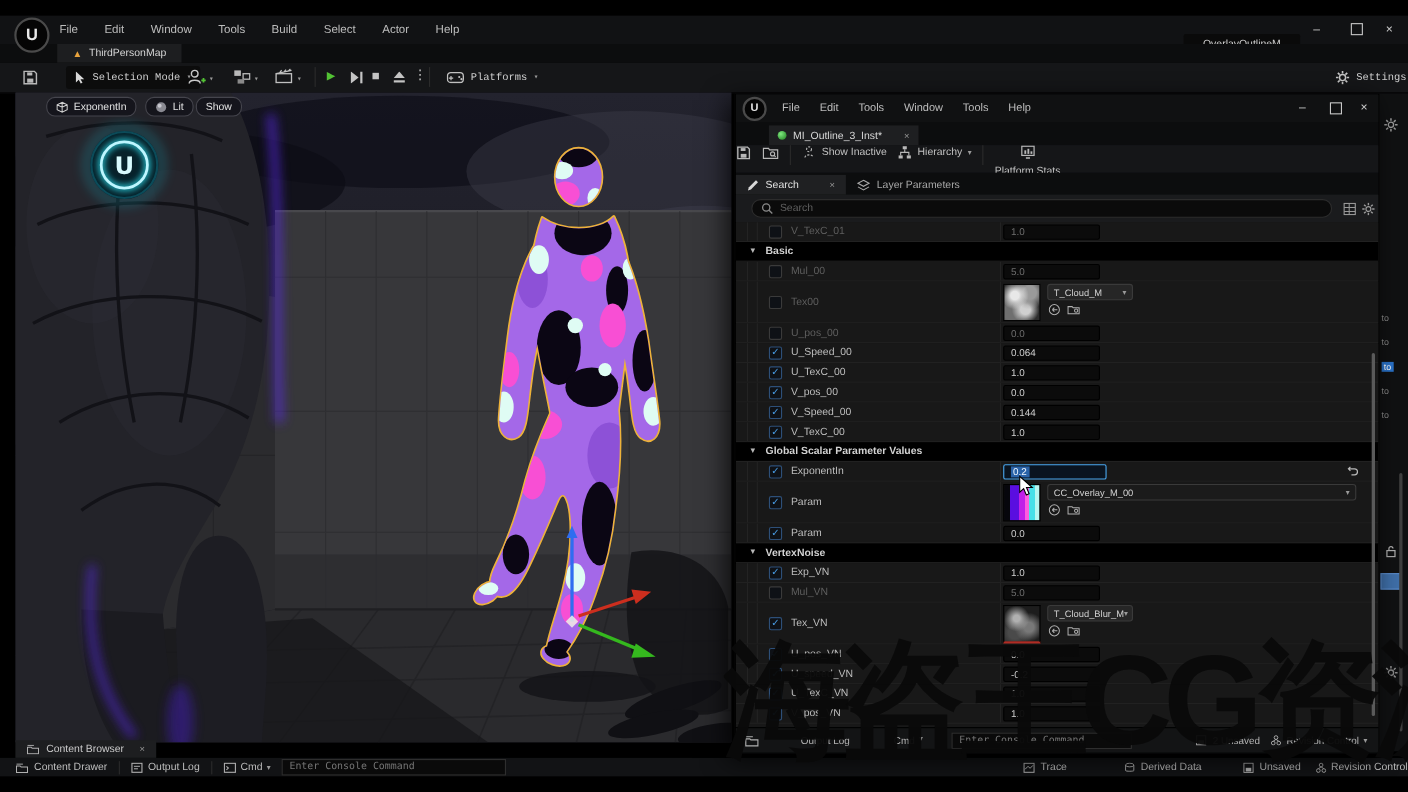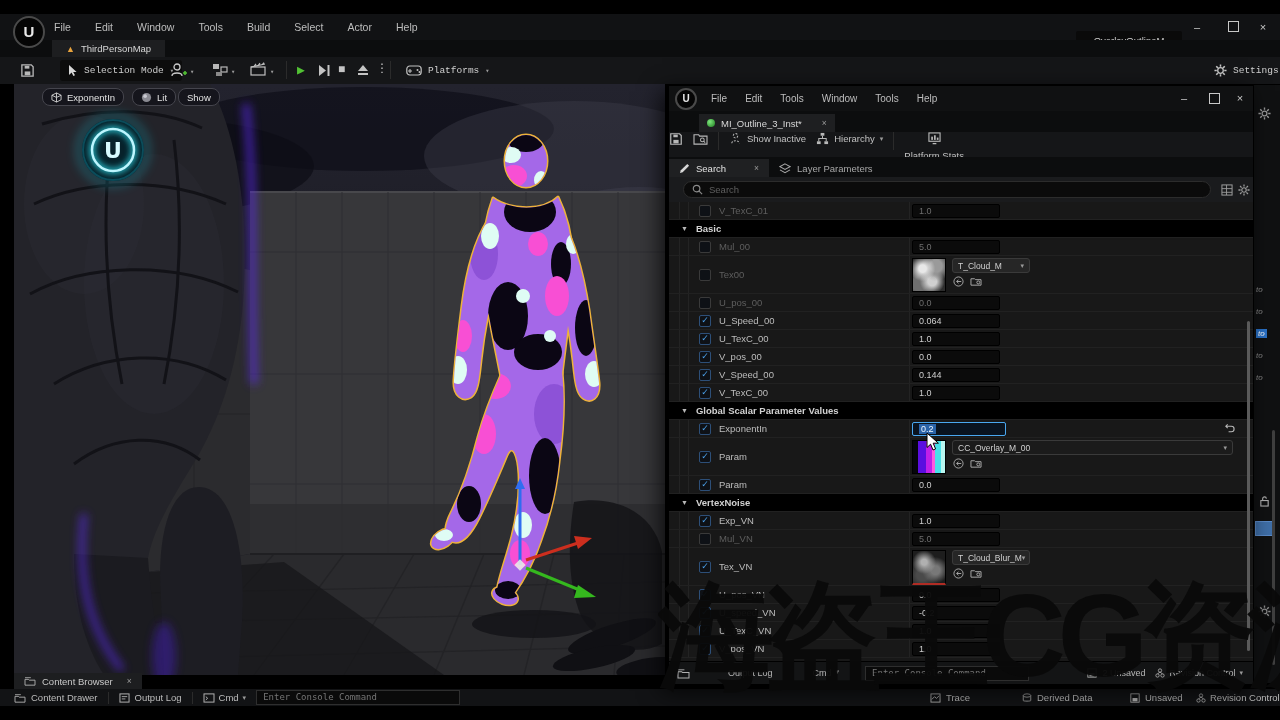--- a/index.html
+++ b/index.html
@@ -88,21 +88,21 @@
     border-bottom:2px solid #b02c24;}
   .texcol{display:flex;flex-direction:column;margin-left:6px;gap:3px;flex:1;}
   .tdrop{display:inline-flex;align-items:center;height:13px;background:#262626;border:1px solid #3a3a3a;
     border-radius:3px;font-size:8.5px;color:#d0d0d0;padding:0 5px;width:66px;justify-content:space-between;}
   .tdrop.wide{width:auto;align-self:stretch;background:#1b1b1b;margin-right:2px;}
   .ticons{display:flex;gap:6px;align-items:center;margin-left:1px;}
   #mw-scroll{right:3px;top:235px;width:3px;height:330px;background:#5a5a5a;border-radius:2px;z-index:12;}
   #mw .mw-status{left:0;bottom:0;width:100%;height:23px;background:#131415;border-top:1px solid #000;
     display:flex;align-items:center;gap:10px;color:#b5b5b5;font-size:9px;padding:0 8px;box-sizing:border-box;}
   
-  #rstrip{left:1252px;top:85px;width:28px;height:598px;background:#101112;z-index:9;color:#8a8a8a;font-size:8px;font-style:italic;}
+  #rstrip{left:1252px;top:85px;width:28px;height:598px;background:#101112;z-index:9;color:#8a8a8a;font-size:8px;}
   .strip-item{position:absolute;left:4px;}
   .strip-item.hl{background:#2a72c8;color:#fff;padding:0 2px;}
   #rstrip .swatch{left:3px;width:17px;height:13px;background:#3f6fa8;border:1px solid #5a8ac8;}
   .vscroll{position:absolute;width:3px;background:#3f3f3f;border-radius:2px;}
   
   #watermark{left:658px;top:576px;width:622px;height:130px;overflow:hidden;z-index:50;pointer-events:none;
     font-size:116px;line-height:1.05;font-weight:800;letter-spacing:-8px;color:rgba(9,9,9,.96);white-space:nowrap;}
   #cursor{left:926px;top:432px;z-index:60;pointer-events:none;}
   .letterbox{left:0;width:1280px;background:#000;z-index:70;}
   svg{display:block;}

